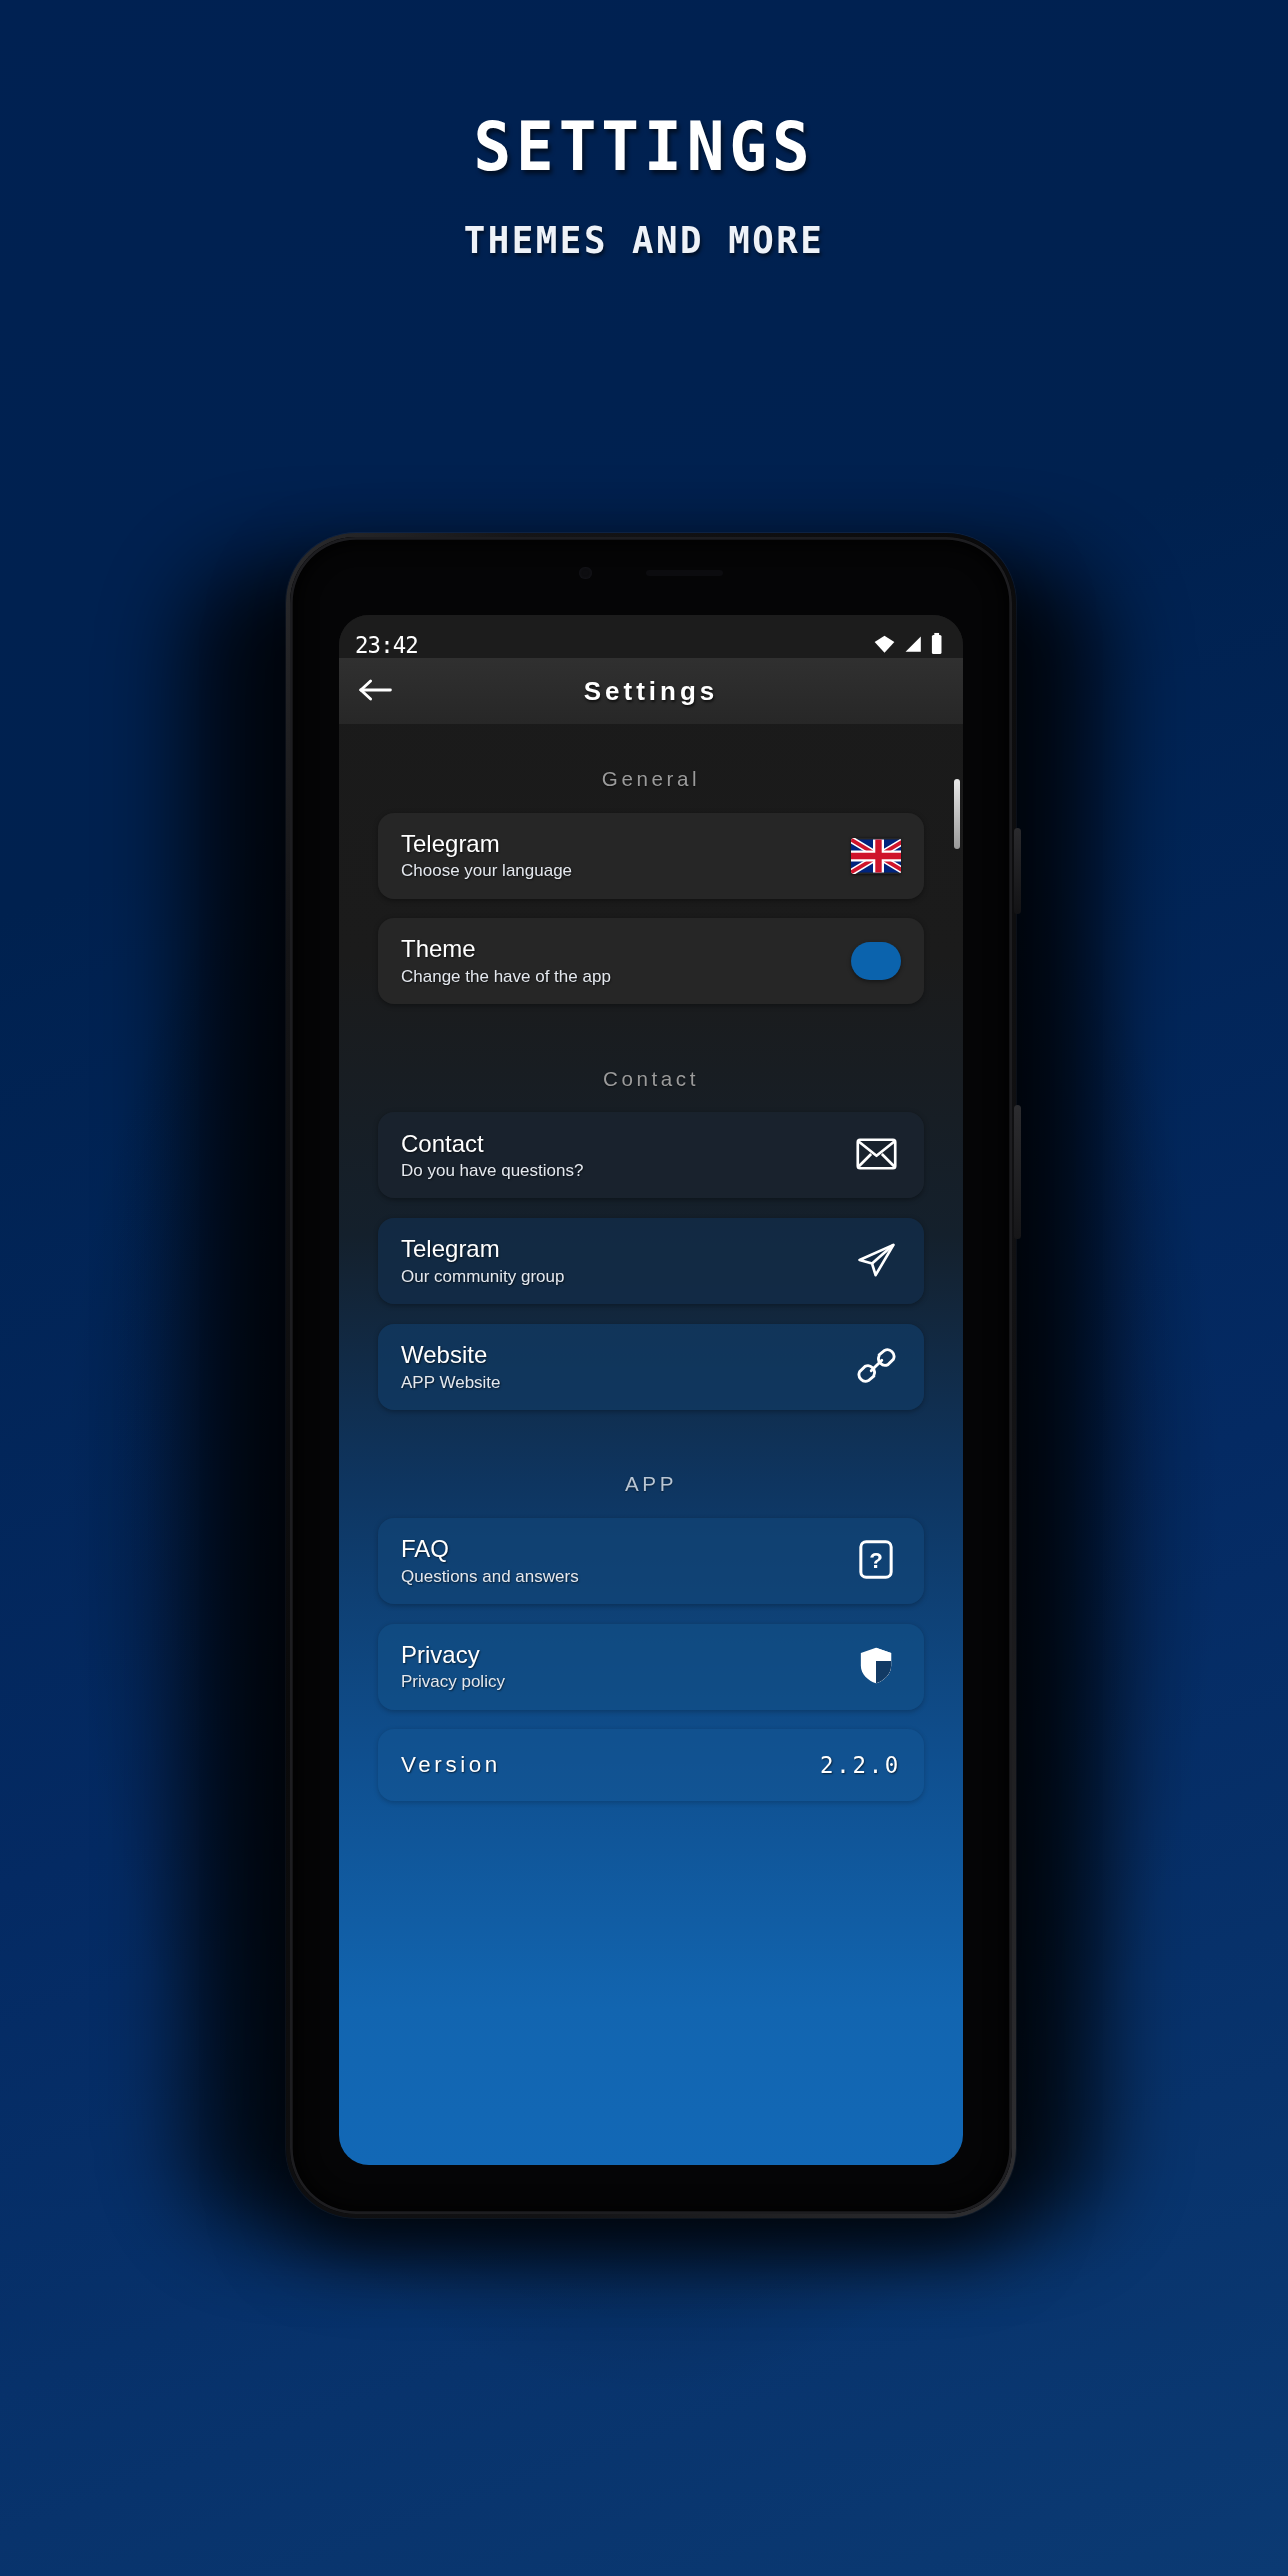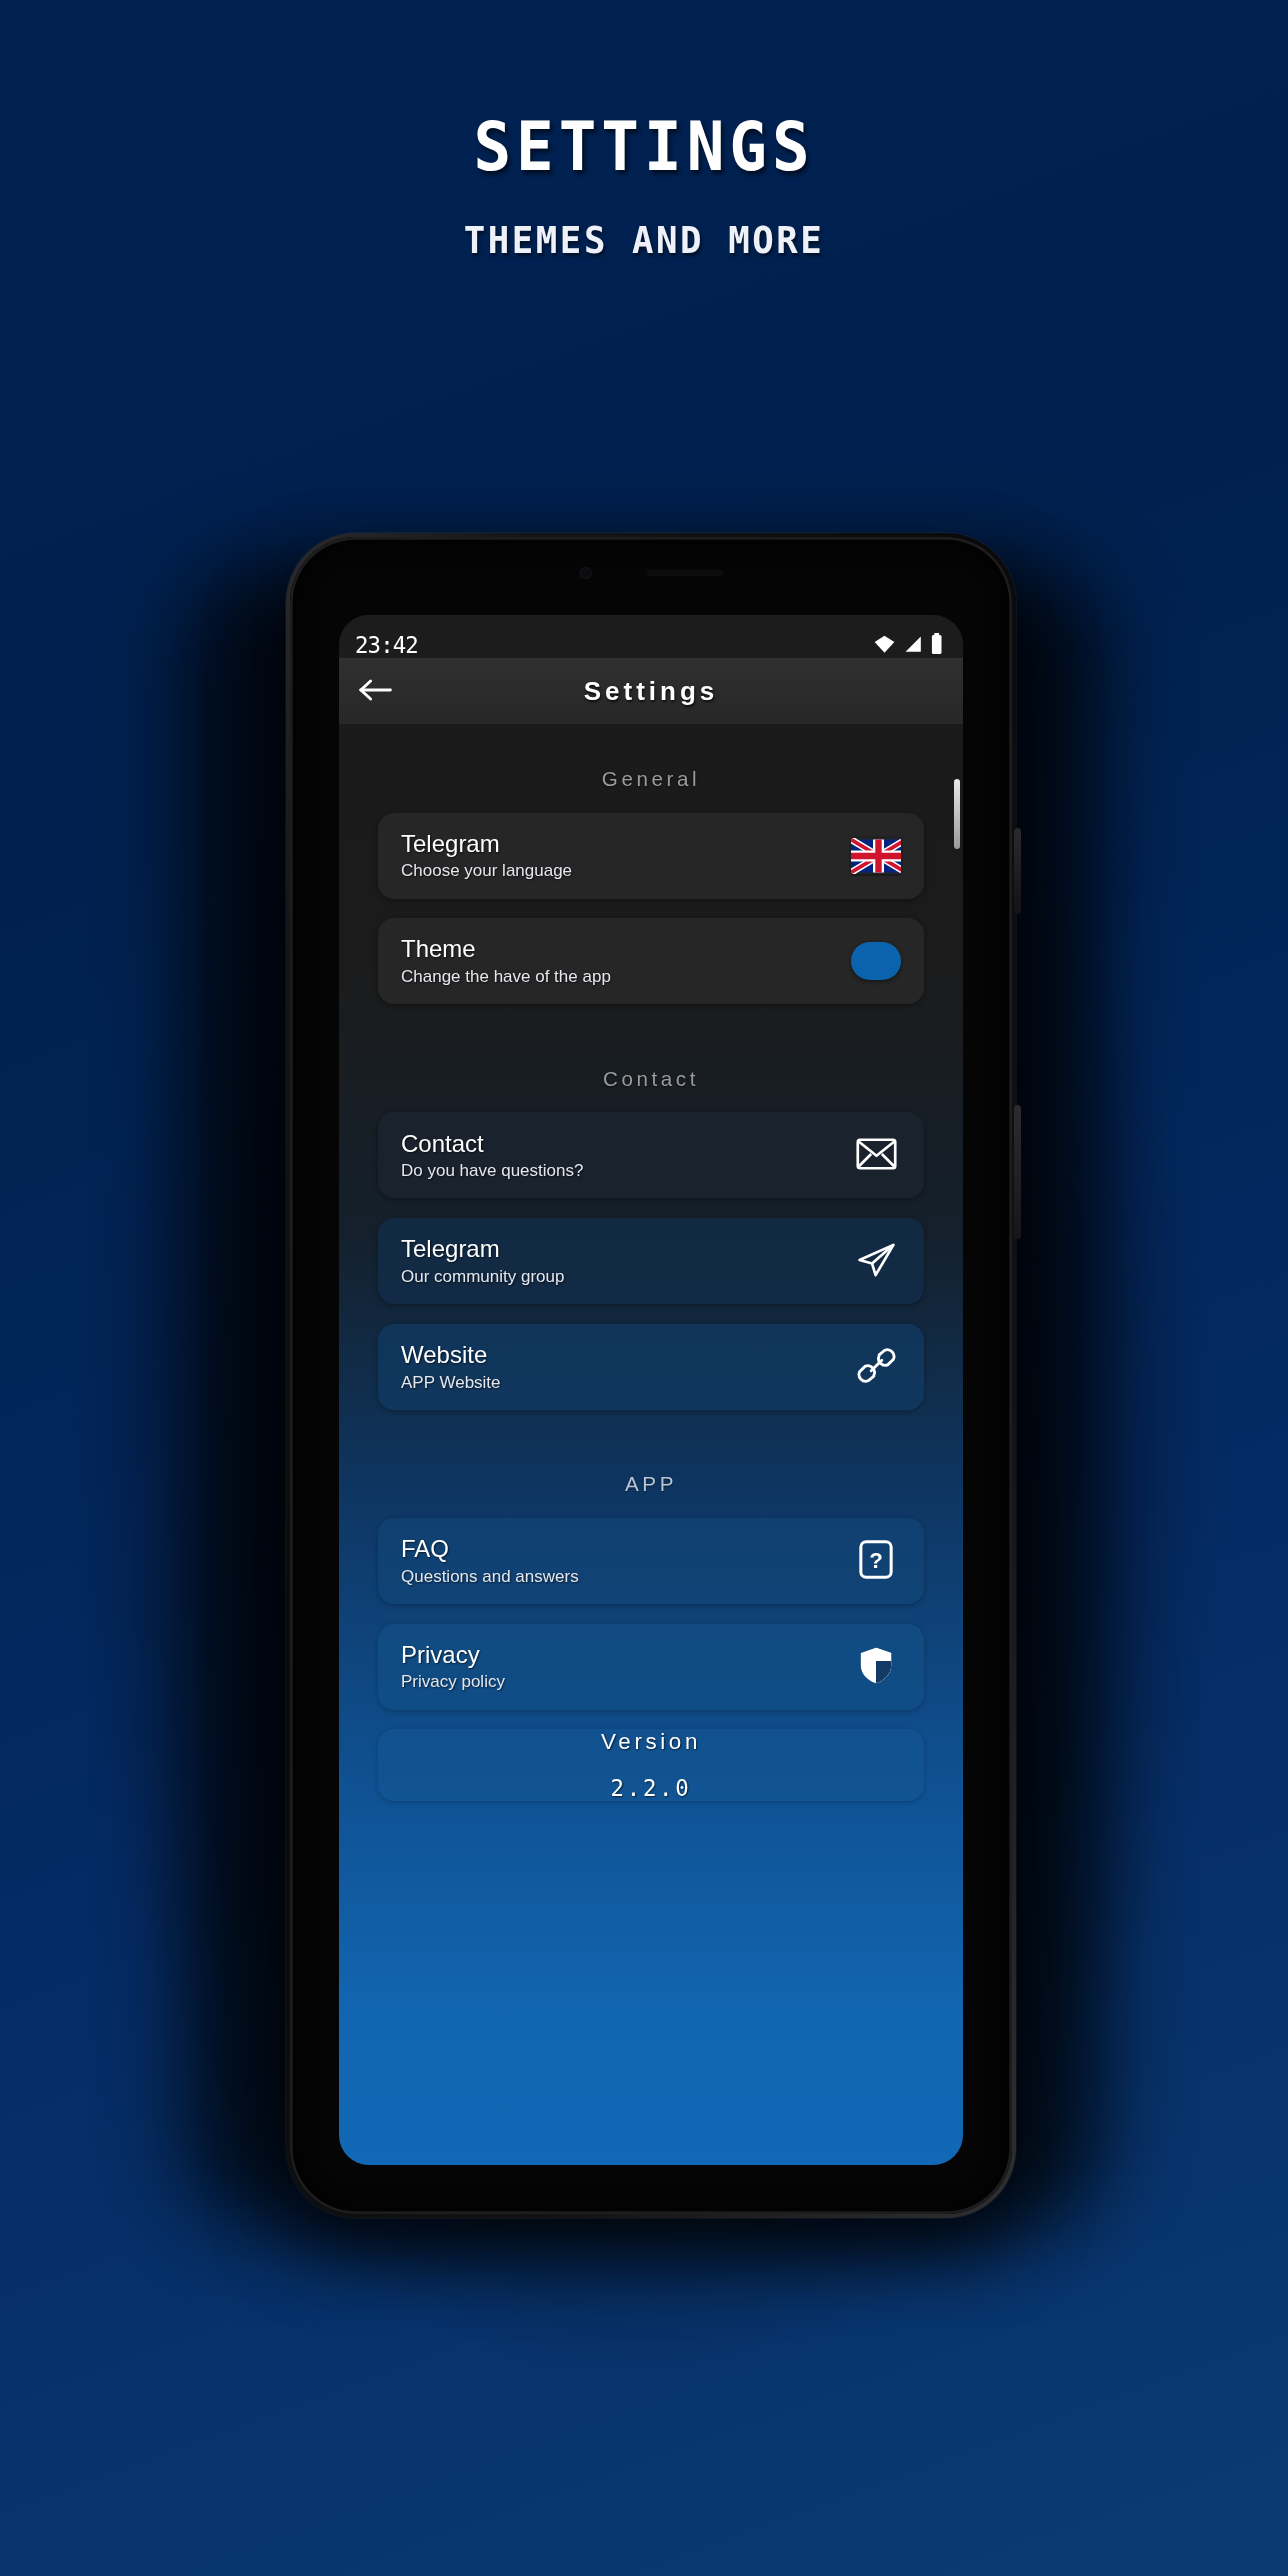--- a/index.html
+++ b/index.html
@@ -181,21 +181,21 @@
   .flag {
     width:55px; height:36px; border-radius:2.7px; overflow:hidden;
     box-shadow:0 0.9px 2.7px rgba(0,0,0,.6);
   }
   .theme-swatch {
     width:55px; height:38px; border-radius:19px;
     background:#0b63ad;
     box-shadow:0 1.8px 4.5px rgba(0,0,0,.45);
   }
 
-  .card.version { height:72px;flex-direction:column; }
+  .card.version { height:72px; }
   .version-label {
     color:#ffffff; font-size:22.4px; letter-spacing:3.6px; font-weight:400;
     text-shadow:0.9px 0.9px 1.8px rgba(0,0,0,.6);
   }
   .version-value {
     color:#ffffff; font-size:22.4px; letter-spacing:2.7px; font-weight:400;
     font-family:"DejaVu Sans Mono", monospace;
     text-shadow:0.9px 0.9px 1.8px rgba(0,0,0,.6);
   }
 </style>

